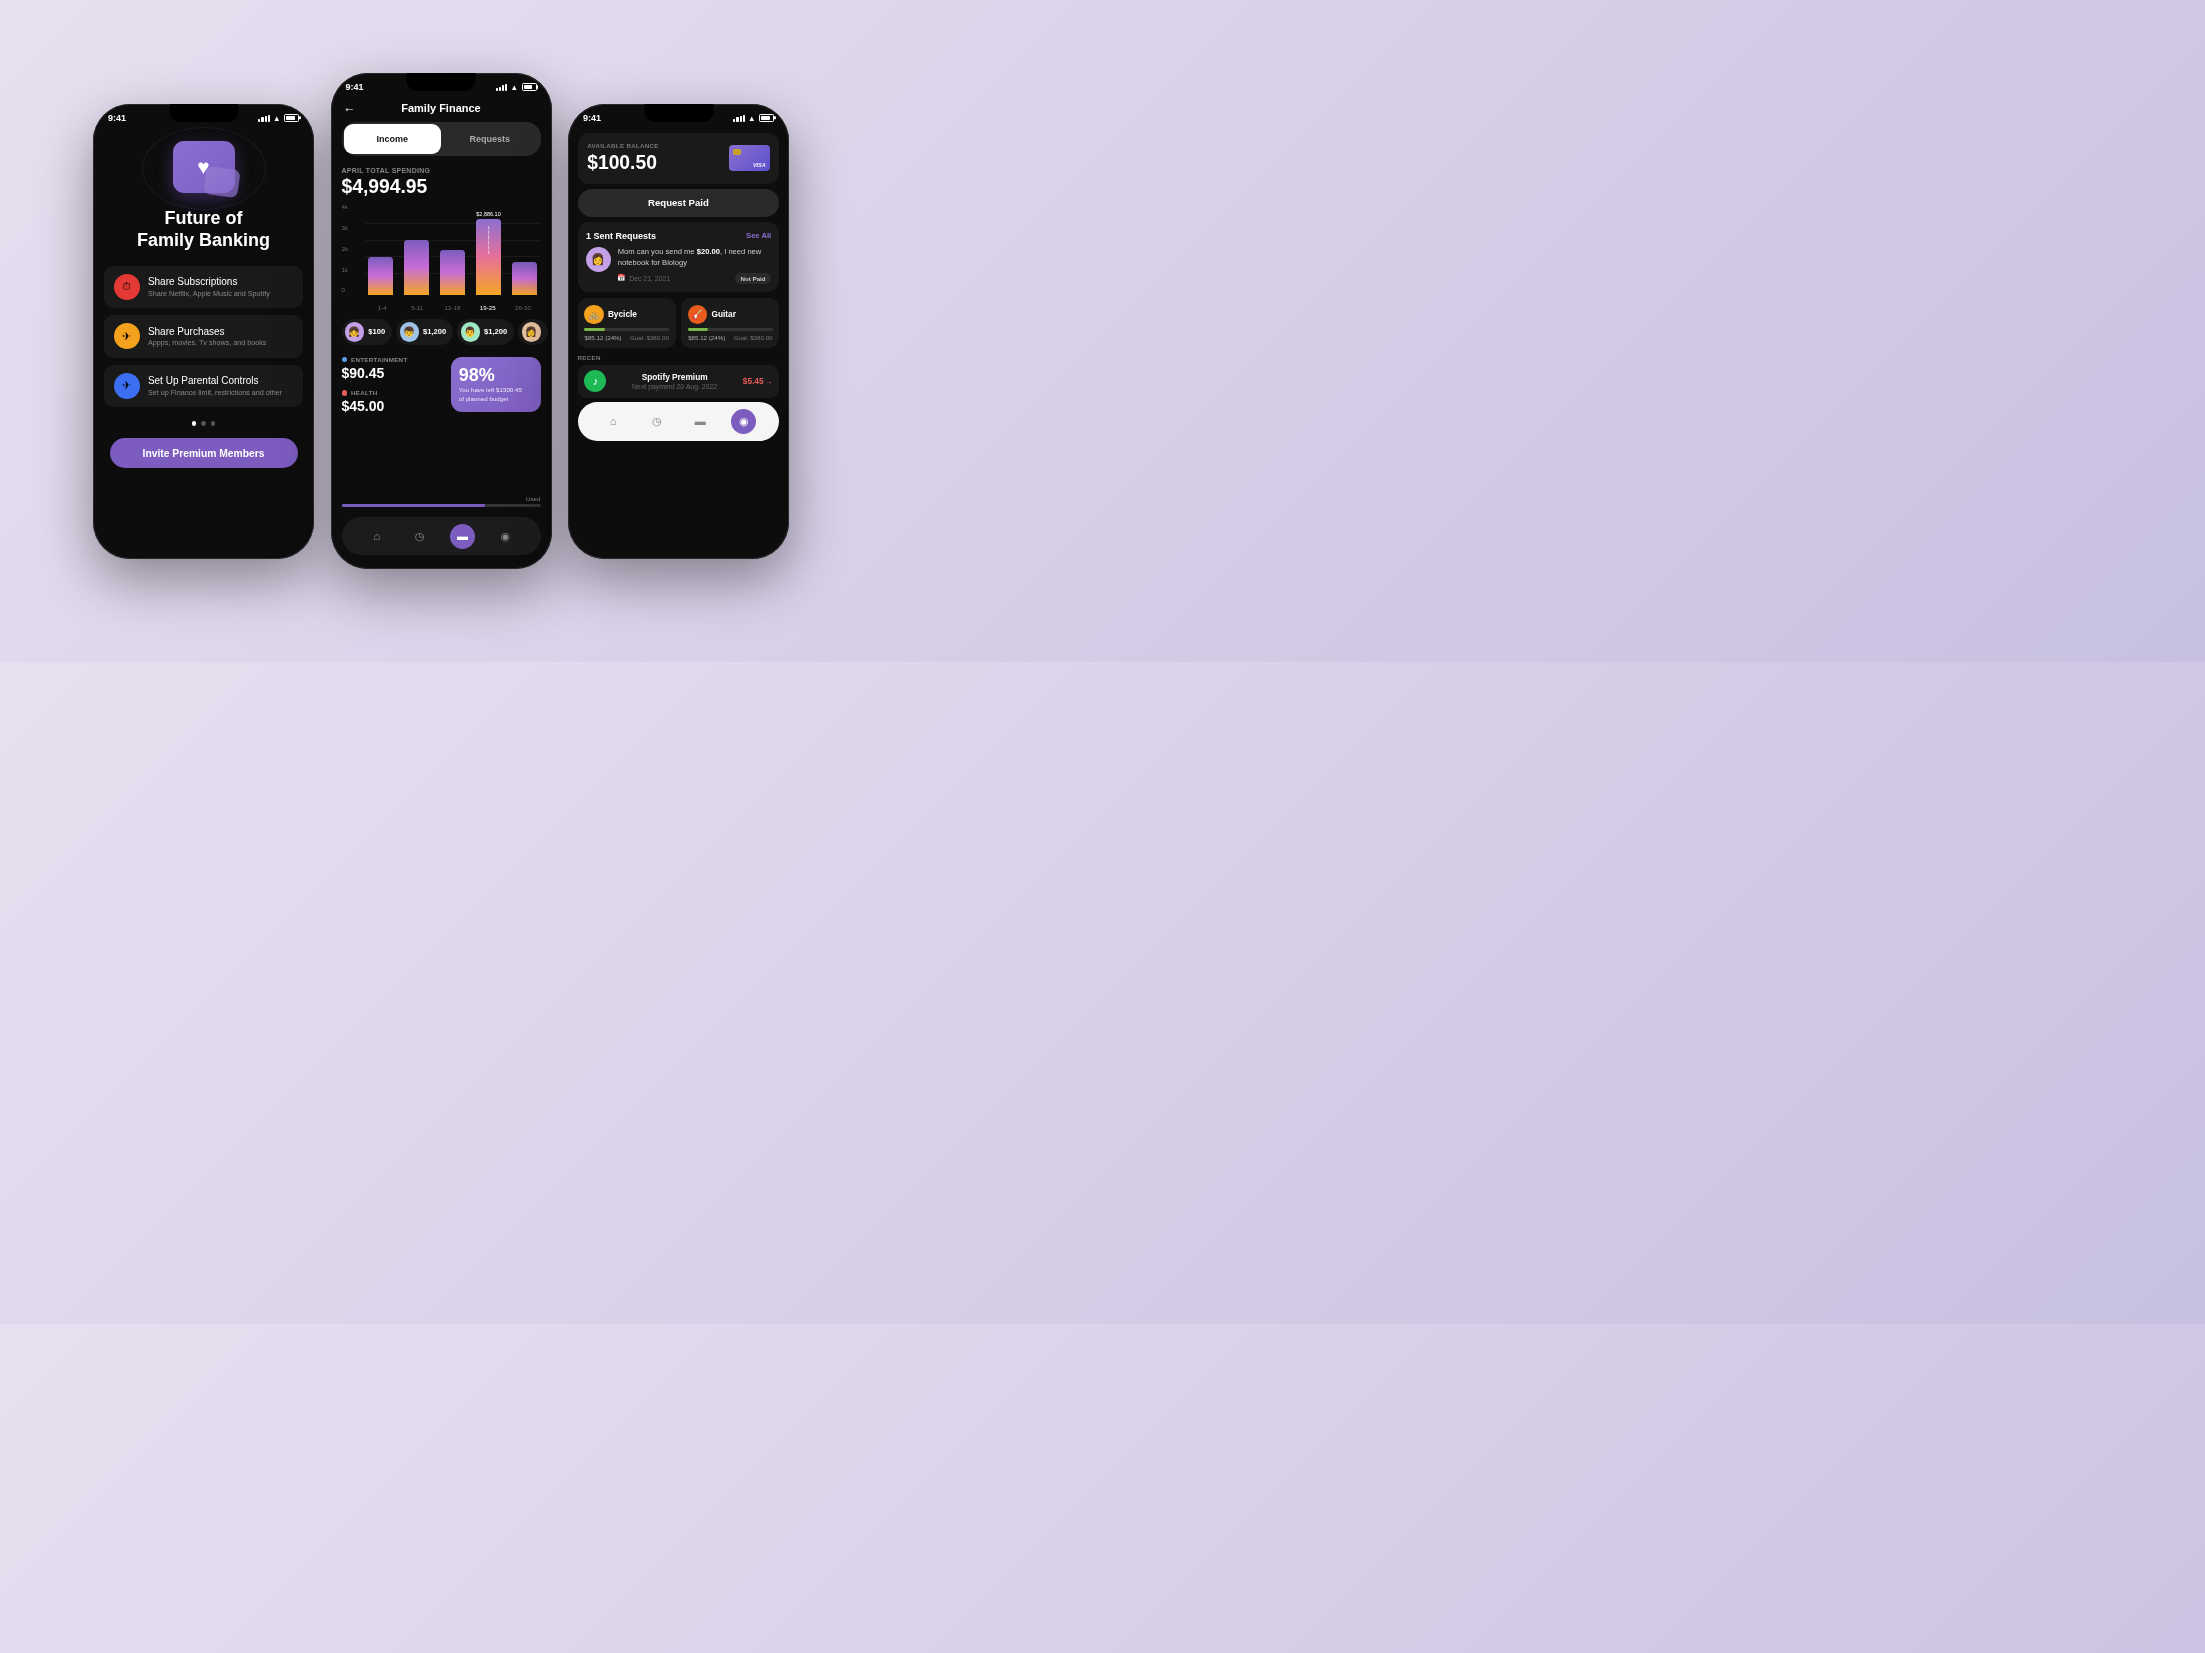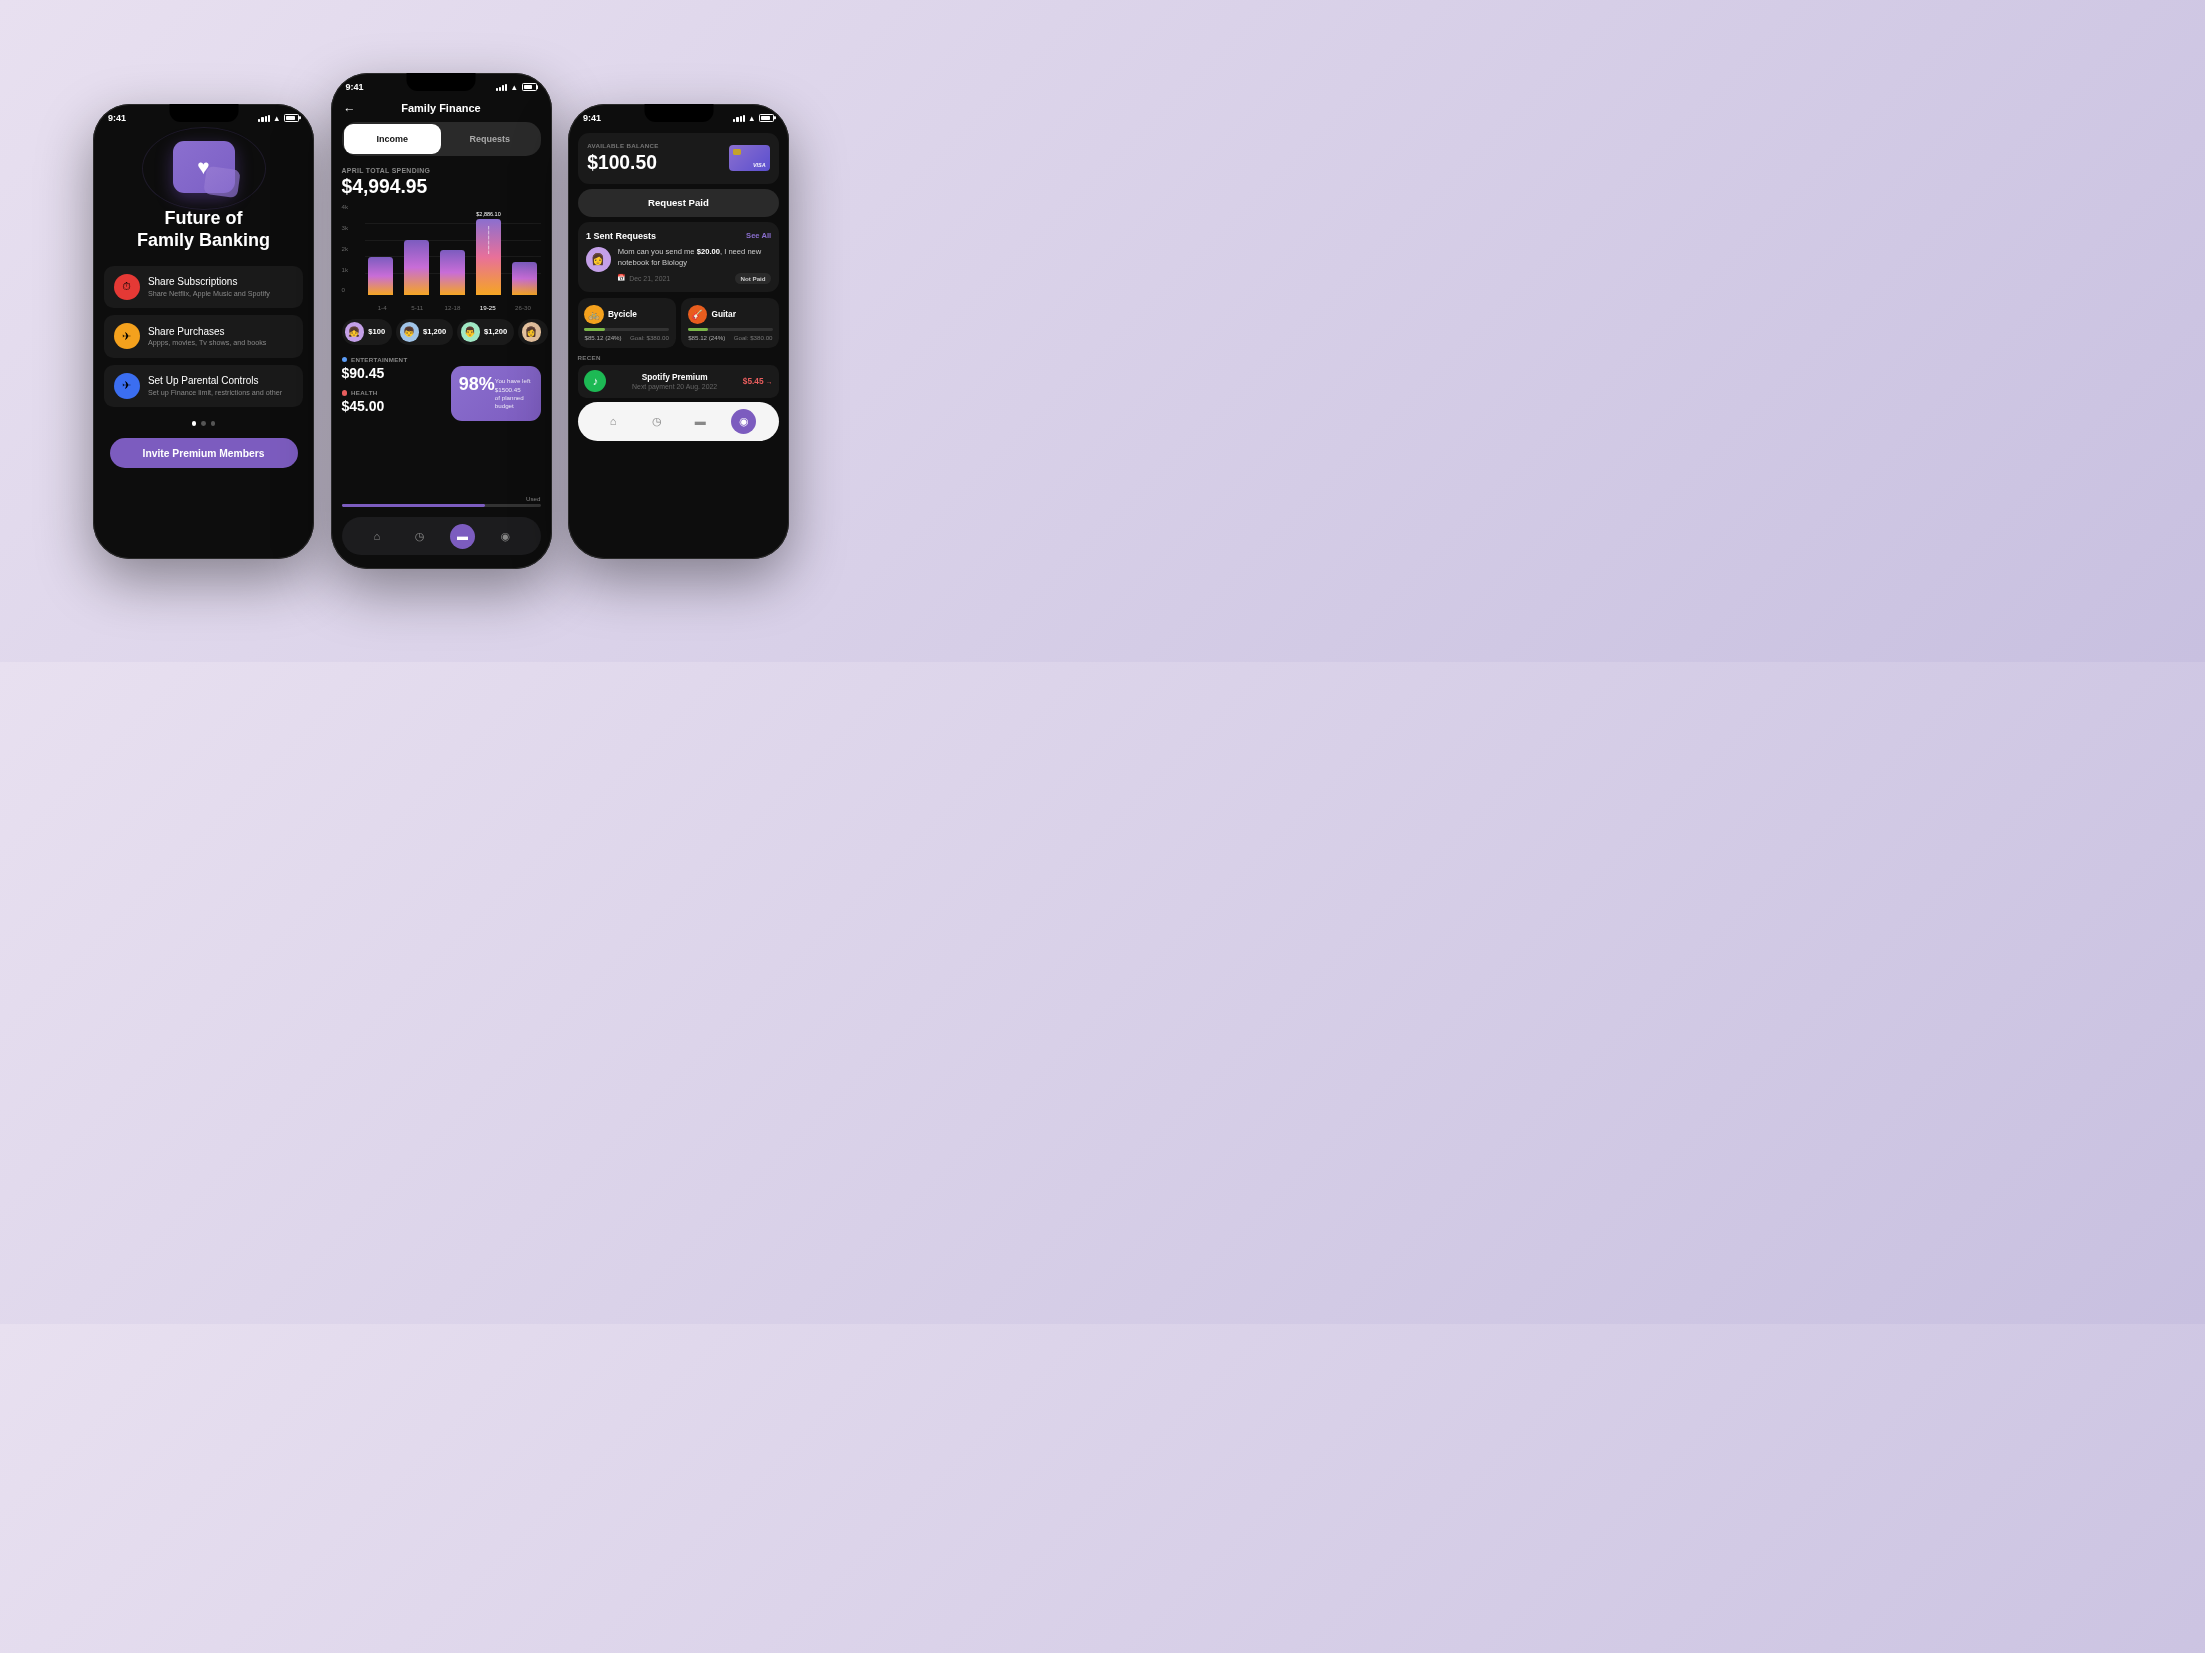--- a/index.html
+++ b/index.html
@@ -413,28 +413,28 @@
     }
     .cat-amount {
       color: #fff;
       font-size: 14px;
       font-weight: 700;
     }
 
     .budget-card {
       position: absolute;
       right: 11px;
-      top: 16px;
+      top: 7px;
       width: 90px;
       height: 55px;
       background: linear-gradient(135deg, #8b6fcf, #7c5cbf);
       border-radius: 11px;
       padding: 8.3px;
       display: flex;
-      flex-direction: row;
+      flex-direction: column;
       justify-content: flex-start;
     }
     .budget-percent {
       color: #fff;
       font-size: 18px;
       font-weight: 700;
       line-height: 1;
     }
     .budget-text {
       color: rgba(255,255,255,0.85);

